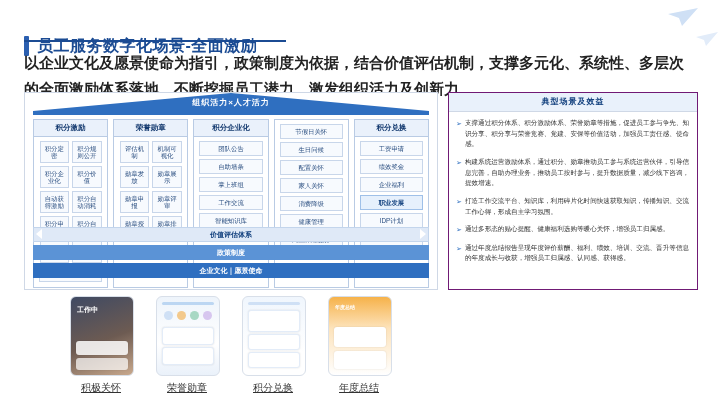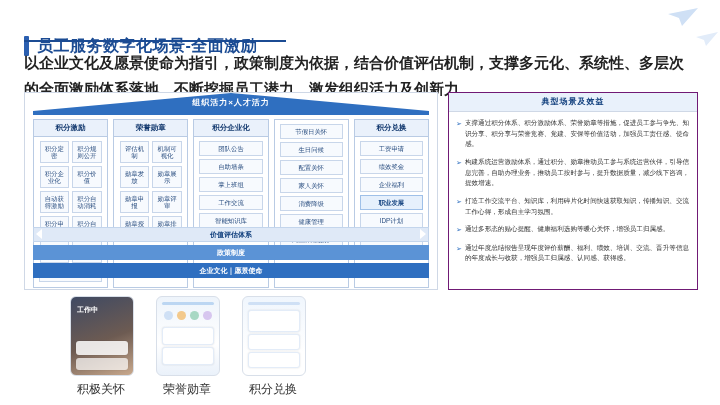--- a/index.html
+++ b/index.html
@@ -64,21 +64,21 @@
   .right-body{padding:6px 7px 0;}
   .item{display:flex;margin-bottom:7px;}
   .caret{color:#2f6fc0;font-size:7px;margin-right:3px;line-height:1.6;}
   .itxt{font-size:6.6px;line-height:1.62;color:#333;}
 
   
   .phones{position:absolute;left:70px;top:296px;width:330px;display:flex;gap:24px;}
   .phone-wrap{width:62px;text-align:center;}
   .phone{width:62px;height:78px;border-radius:6px;overflow:hidden;position:relative;
          border:1px solid #d8dfe9;}
-  .p-cap{font-size:12px;color:#333;margin-top:5px;}
+  .p-cap{font-size:10px;color:#333;margin-top:5px;text-decoration:underline;}
   .p1{background:linear-gradient(160deg,#3f4a63 0%,#6d5b52 55%,#c9a98d 100%);}
   .p2{background:linear-gradient(180deg,#eef4fb 0%,#ffffff 60%,#eaf1fa 100%);}
   .p3{background:linear-gradient(180deg,#f0f6fd 0%,#ffffff 70%);}
   .p4{background:linear-gradient(180deg,#f6b24a 0%,#fde3bb 40%,#ffffff 100%);}
   .p-bar{position:absolute;left:5px;right:5px;height:3px;border-radius:2px;background:rgba(255,255,255,.55);}
   .p-card{position:absolute;left:5px;right:5px;border-radius:3px;background:#fff;
           box-shadow:0 0 2px rgba(0,0,0,.12);}
   .dotrow{position:absolute;display:flex;gap:4px;}
   .dot{width:9px;height:9px;border-radius:50%;background:#cfe0f5;}
   .p-text{position:absolute;font-size:5px;color:#fff;font-weight:bold;}
@@ -251,15 +251,23 @@
     <div class="phone-wrap">
       <div class="phone p3">
         <div class="p-bar" style="top:5px;background:#cfe0f5;"></div>
         <div class="p-card" style="top:13px;height:20px;border:1px solid #e3ecf8;"></div>
         <div class="p-card" style="top:37px;height:14px;border:1px solid #e3ecf8;"></div>
         <div class="p-card" style="top:55px;height:14px;border:1px solid #e3ecf8;"></div>
       </div>
       <div class="p-cap">积分兑换</div>
     </div>
 
+    <div class="phone-wrap">
+      <div class="phone p4">
+        <div class="p-text" style="left:6px;top:7px;">年度总结</div>
+        <div class="p-card" style="top:30px;height:20px;"></div>
+        <div class="p-card" style="top:54px;height:18px;"></div>
+      </div>
+      <div class="p-cap">年度总结</div>
+    </div>
 
   </div>
 </div>
 
 </body></html>

